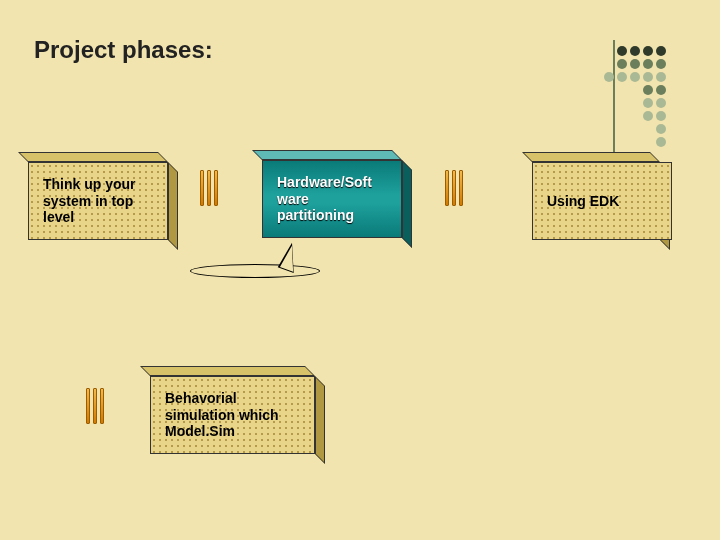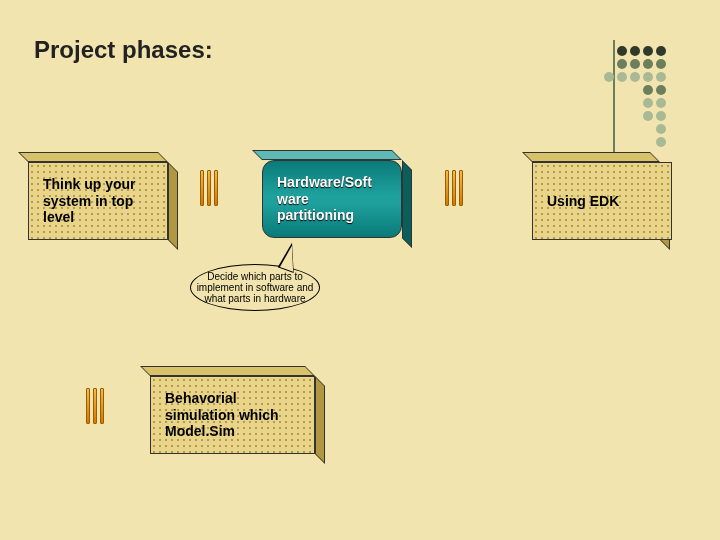--- a/index.html
+++ b/index.html
@@ -73,21 +73,20 @@
     background: #b09842;
     border: 1px solid #333;
   }
 
   
   .cube.teal .front-face {
     background-image: none;
     background: linear-gradient(180deg, #0a7a78 0%, #1ea19d 45%, #1ea19d 55%, #0a7a78 100%);
     color: #fff;
     text-shadow: 0 1px 1px #000;
-    border-radius: 12px;
   }
   .cube.teal .top-face { background: #5fbab6; }
   .cube.teal .side-face { background: #0a5e5b; }
 
   
   .arrow {
     position: absolute;
     display: flex;
     align-items: center;
   }
@@ -206,21 +205,20 @@
 </div>
 
 <div class="cube" style="left:532px; top:152px;">
   <div class="top-face" style="width:128px;"></div>
   <div class="side-face" style="height:78px; left:128px;"></div>
   <div class="front-face" style="width:140px; height:78px;">Using EDK</div>
 </div>
 
 <div class="callout" style="left:190px; top:264px;">
   <div class="tail"></div>
-  <span>Decide which parts to implement in software and what parts in hardware</span>
 </div>
 
 <div class="arrow" style="left:86px; top:388px;">
   <div class="bars">
       <span></span>
       <span></span>
       <span></span>
     </div>
 </div>
 

